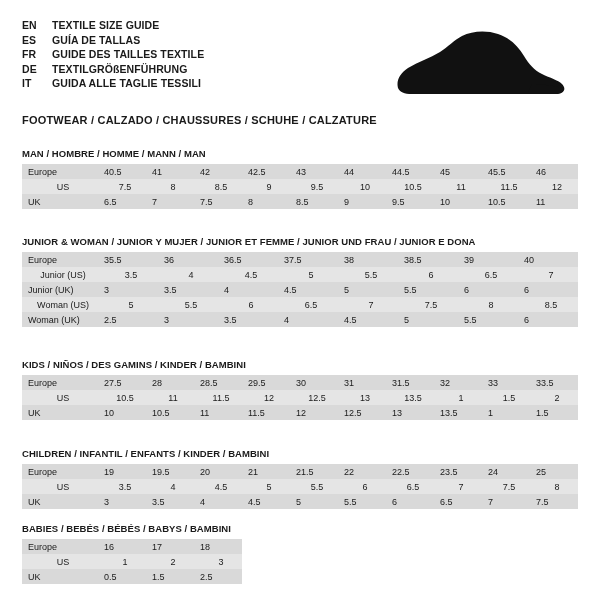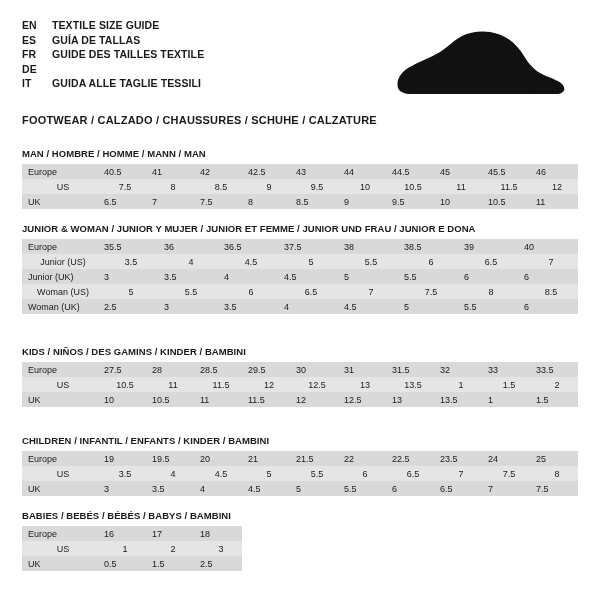--- a/index.html
+++ b/index.html
@@ -94,21 +94,21 @@
   }
   tr.shaded td { background: #d9d9d9; }
   tr.plain td  { background: #e5e5e5; text-align: center; }
   td.label { text-align: left; }
   td.val   { text-align: left; }
 
   
 
   
   .sec-man      { margin-top: 22px; }
-  .sec-junior   { margin-top: 14px; }
+  .sec-junior   { margin-top: 27px; }
   .sec-kids     { margin-top: 32px; }
   .sec-children { margin-top: 28px; }
   .sec-babies   { margin-top: 14px; }
 </style>
 </head>
 <body>
 
 <div class="page">
 
   <div class="header">
@@ -120,20 +120,21 @@
       <div class="lang-row">
         <span class="lang-code">ES</span>
         <span class="lang-title">GUÍA DE TALLAS</span>
       </div>
       <div class="lang-row">
         <span class="lang-code">FR</span>
         <span class="lang-title">GUIDE DES TAILLES TEXTILE</span>
       </div>
       <div class="lang-row">
         <span class="lang-code">DE</span>
+        <span class="lang-title">TEXTILGRÖßENFÜHRUNG</span>
       </div>
       <div class="lang-row">
         <span class="lang-code">IT</span>
         <span class="lang-title">GUIDA ALLE TAGLIE TESSILI</span>
       </div>
     </div>
 
     <div class="shoe-wrap">
       <svg viewBox="0 0 190 78" width="190" height="78" aria-hidden="true">
         <path fill="#111111" d="M16 62 C14 55 18 47 26 42 C36 36 48 32 58 26 C66 21 72 14 80 10

